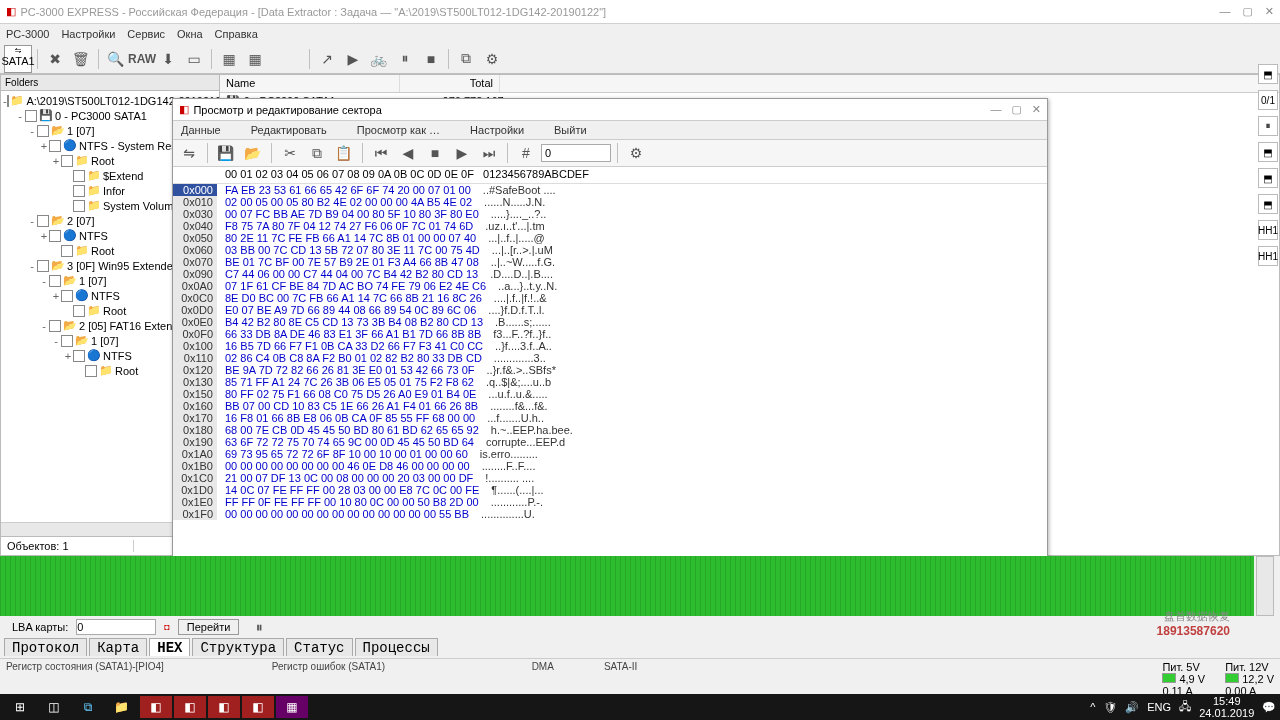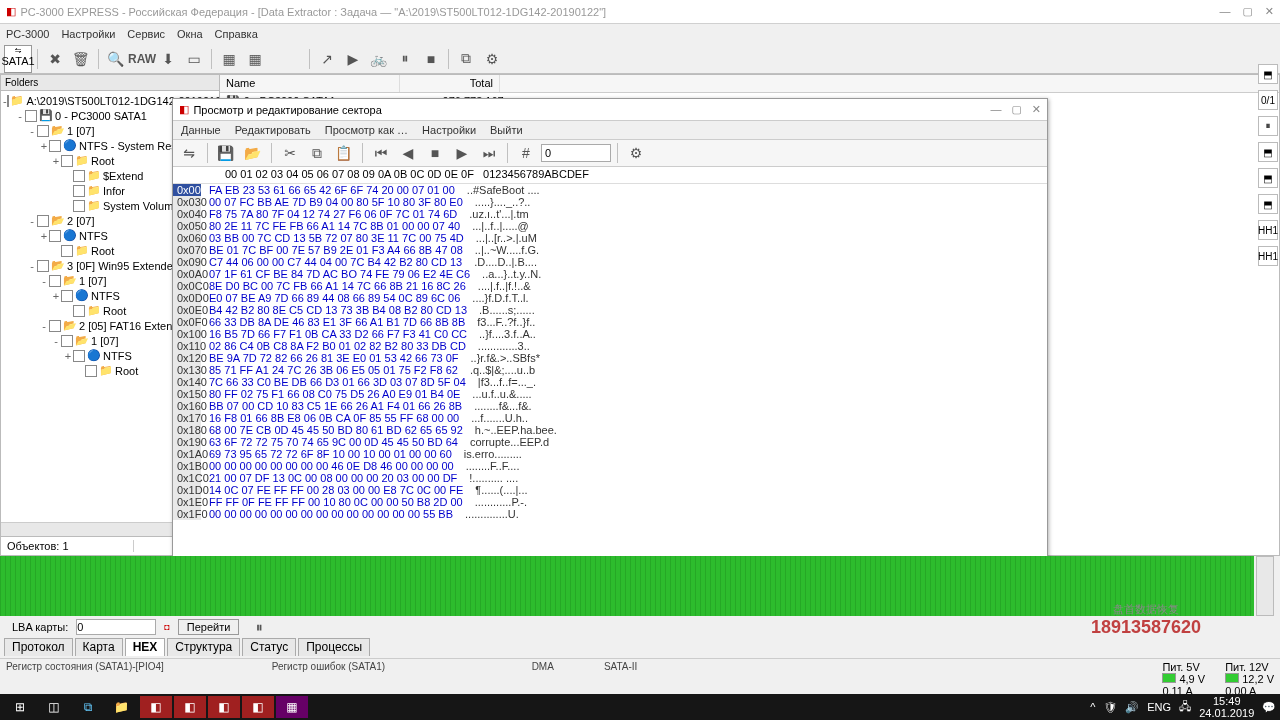--- a/index.html
+++ b/index.html
@@ -26,45 +26,45 @@
 .list-header { height:18px; display:flex; border-bottom:1px solid #ccc; background:#f6f6f6; font-size:10px; }
 .lh-col { padding:2px 6px; border-right:1px solid #ddd; }
 .list-row { display:flex; padding:2px 6px; }
 .right-rail { position:absolute; right:0; top:60px; width:22px; height:400px; display:flex; flex-direction:column; gap:6px; padding-top:4px; }
 .rr-btn { width:20px; height:20px; border:1px solid #bbb; background:#fff; display:flex; align-items:center; justify-content:center; font-size:10px; }
 
 .hex-window { position:absolute; left:172px; top:98px; width:876px; height:484px; background:#f0f0f0; border:1px solid #999; box-shadow:1px 1px 4px rgba(0,0,0,0.3); display:flex; flex-direction:column; }
 .hex-title { height:22px; background:#fff; display:flex; align-items:center; padding:0 6px; border-bottom:1px solid #ccc; }
 .hex-title .hx-icon { color:#c00; margin-right:4px; }
 .hex-title-btns { margin-left:auto; display:flex; gap:10px; color:#888; }
-.hex-menu { height:18px; display:flex; align-items:center; gap:14px; padding:0 8px; color:#333; }
+.hex-menu { height:18px; display:flex; align-items:center; gap:30px; padding:0 8px; color:#333; }
 .hex-toolbar { height:28px; border-top:1px solid #ccc; border-bottom:1px solid #ccc; display:flex; align-items:center; padding:0 4px; gap:3px; background:#f6f6f6; }
 .hex-input { width:70px; height:18px; border:1px solid #aaa; background:#fff; padding:0 3px; }
 .hex-cols { font-family:'Courier New',monospace; font-size:12px; background:#fff; padding:1px 6px; border-bottom:1px solid #ddd; white-space:pre; }
 .hex-cols .off-pad { display:inline-block; width:46px; background:#e8e8e8; }
 .hex-body { flex:1; background:#fff; overflow:hidden; font-family:'Courier New',monospace; font-size:12px; line-height:12px; }
 .hex-row { display:flex; white-space:pre; }
-.hex-off { width:28px; background:#e8e8e8; color:#333; padding:0 4px; text-align:right; }
+.hex-off { width:44px; background:#e8e8e8; color:#333; padding:0 4px; text-align:right; }
 .hex-off.sel { background:#3050a0; color:#fff; }
 .hex-bytes { color:#0000cc; padding:0 8px; }
 .hex-asc { color:#333; padding:0 4px; }
 .hex-status { height:18px; display:flex; border-top:1px solid #bbb; background:#ece9d8; font-size:10px; }
 .hs-cell { padding:2px 10px; border-right:1px solid #bbb; }
 .hs-green { background:#2dbc2d; color:#000; }
 
 .lba-map-area { position:absolute; top:556px; left:0; right:26px; }
 .map-green { height:60px; background:#2dbc2d; background-image:repeating-linear-gradient(90deg,#26a826 0,#26a826 1px,#2dbc2d 1px,#2dbc2d 5px),repeating-linear-gradient(0deg,#26a826 0,#26a826 1px,#2dbc2d 1px,#2dbc2d 5px); position:relative; }
 .map-scrollbar { position:absolute; right:-20px; top:0; bottom:0; width:18px; background:#e8e8e8; border:1px solid #bbb; }
 .lba-bar { height:22px; background:#f0f0f0; display:flex; align-items:center; padding:3px 12px; gap:8px; }
 .lba-input { width:80px; height:16px; border:1px solid #aaa; background:#fff; }
 .btn-small { padding:1px 8px; border:1px solid #999; background:#f0f0f0; }
-.watermark { position:absolute; right:53px; bottom:0; text-align:center; font-size:12px; color:#888; font-family:SimSun,serif; }
-.watermark .ph { color:#c04040; font-size:18px; font-weight:bold; }
+.watermark { position:absolute; right:24px; bottom:0; text-align:right; font-size:12px; color:#888; font-family:SimSun,serif; }
+.watermark .ph { color:#c04040; font-size:12px; font-weight:bold; }
 .tabs-bar { position:absolute; top:638px; left:0; right:0; height:18px; display:flex; gap:2px; padding:0 4px; background:#f0f0f0; }
-.tab { padding:1px 7px; border:1px solid #aaa; border-bottom:none; background:#e8e8e8; font-size:12px; }
+.tab { padding:1px 7px; border:1px solid #aaa; border-bottom:none; background:#e8e8e8; font-size:14px;font-family:Liberation Mono, monospace; }
 .tab.act { background:#fff; font-weight:bold; }
 .status-panels { position:absolute; top:658px; left:0; right:0; height:36px; display:flex; padding:2px 6px; gap:50px; background:#f0f0f0; border-top:1px solid #ccc; }
 .sp-group { display:flex; flex-direction:column;gap:37px; }
 .sp-title { font-size:10px; color:#444; margin-bottom:2px; }
 .sp-row { display:flex; gap:4px; }
 .sp-led { display:flex; flex-direction:column; align-items:center; font-size:8px; }
 .led { width:22px; height:10px; background:#e0e0e0; border:1px solid #999; }
 .led.on { background:#3c3; }
 .pwr-group { margin-left:auto; display:flex; gap:20px; font-size:9px; }
 .taskbar { position:absolute; bottom:0; left:0; right:0; height:26px; background:#161616; display:flex; align-items:center; padding:0 4px; gap:2px; }
@@ -300,36 +300,36 @@
     <div class="tb-btn">⏭</div>
     <div class="tb-sep"></div>
     <div class="tb-btn">#</div>
     <input class="hex-input" value="0" style="">
     <div class="tb-sep"></div>
     <div class="tb-btn">⚙</div>
   </div>
   <div class="hex-cols"><span class="off-pad"></span><span>00 01 02 03 04 05 06 07 08 09 0A 0B 0C 0D 0E 0F   0123456789ABCDEF</span></div>
   <div class="hex-body" id="hex-body">
       <div class="hex-row"><span class="hex-off sel">0x000</span><span class="hex-bytes">FA EB 23 53 61 66 65 42 6F 6F 74 20 00 07 01 00</span><span class="hex-asc">..#SafeBoot ....</span></div>
+      <div class="hex-row"><span class="hex-off">0x010</span><span class="hex-bytes">02 00 05 00 05 80 B2 4E 02 00 00 00 4A B5 4E 02</span><span class="hex-asc">......N.....J.N.</span></div>
       <div class="hex-row"><span class="hex-off">0x030</span><span class="hex-bytes">00 07 FC BB AE 7D B9 04 00 80 5F 10 80 3F 80 E0</span><span class="hex-asc">.....}...._..?..</span></div>
       <div class="hex-row"><span class="hex-off">0x040</span><span class="hex-bytes">F8 75 7A 80 7F 04 12 74 27 F6 06 0F 7C 01 74 6D</span><span class="hex-asc">.uz.ı..t'...|.tm</span></div>
       <div class="hex-row"><span class="hex-off">0x050</span><span class="hex-bytes">80 2E 11 7C FE FB 66 A1 14 7C 8B 01 00 00 07 40</span><span class="hex-asc">...|..f..|.....@</span></div>
       <div class="hex-row"><span class="hex-off">0x060</span><span class="hex-bytes">03 BB 00 7C CD 13 5B 72 07 80 3E 11 7C 00 75 4D</span><span class="hex-asc">...|..[r..&gt;.|.uM</span></div>
       <div class="hex-row"><span class="hex-off">0x070</span><span class="hex-bytes">BE 01 7C BF 00 7E 57 B9 2E 01 F3 A4 66 8B 47 08</span><span class="hex-asc">..|..~W.....f.G.</span></div>
       <div class="hex-row"><span class="hex-off">0x090</span><span class="hex-bytes">C7 44 06 00 00 C7 44 04 00 7C B4 42 B2 80 CD 13</span><span class="hex-asc">.D....D..|.B....</span></div>
       <div class="hex-row"><span class="hex-off">0x0A0</span><span class="hex-bytes">07 1F 61 CF BE 84 7D AC BO 74 FE 79 06 E2 4E C6</span><span class="hex-asc">..a...}..t.y..N.</span></div>
       <div class="hex-row"><span class="hex-off">0x0C0</span><span class="hex-bytes">8E D0 BC 00 7C FB 66 A1 14 7C 66 8B 21 16 8C 26</span><span class="hex-asc">....|.f..|f.!..&amp;</span></div>
       <div class="hex-row"><span class="hex-off">0x0D0</span><span class="hex-bytes">E0 07 BE A9 7D 66 89 44 08 66 89 54 0C 89 6C 06</span><span class="hex-asc">....}f.D.f.T..l.</span></div>
       <div class="hex-row"><span class="hex-off">0x0E0</span><span class="hex-bytes">B4 42 B2 80 8E C5 CD 13 73 3B B4 08 B2 80 CD 13</span><span class="hex-asc">.B......s;......</span></div>
       <div class="hex-row"><span class="hex-off">0x0F0</span><span class="hex-bytes">66 33 DB 8A DE 46 83 E1 3F 66 A1 B1 7D 66 8B 8B</span><span class="hex-asc">f3...F..?f..}f..</span></div>
       <div class="hex-row"><span class="hex-off">0x100</span><span class="hex-bytes">16 B5 7D 66 F7 F1 0B CA 33 D2 66 F7 F3 41 C0 CC</span><span class="hex-asc">..}f....3.f..A..</span></div>
       <div class="hex-row"><span class="hex-off">0x110</span><span class="hex-bytes">02 86 C4 0B C8 8A F2 B0 01 02 82 B2 80 33 DB CD</span><span class="hex-asc">.............3..</span></div>
       <div class="hex-row"><span class="hex-off">0x120</span><span class="hex-bytes">BE 9A 7D 72 82 66 26 81 3E E0 01 53 42 66 73 0F</span><span class="hex-asc">..}r.f&amp;.&gt;..SBfs*</span></div>
       <div class="hex-row"><span class="hex-off">0x130</span><span class="hex-bytes">85 71 FF A1 24 7C 26 3B 06 E5 05 01 75 F2 F8 62</span><span class="hex-asc">.q..$|&amp;;....u..b</span></div>
-      <div class="hex-row"><span class="hex-off">0x140</span><span class="hex-bytes">7C 66 33 C0 BE DB 66 D3 01 66 3D 03 07 8D 5F 04</span><span class="hex-asc">|f3...f..f=..._.</span></div>
       <div class="hex-row"><span class="hex-off">0x150</span><span class="hex-bytes">80 FF 02 75 F1 66 08 C0 75 D5 26 A0 E9 01 B4 0E</span><span class="hex-asc">...u.f..u.&amp;.....</span></div>
       <div class="hex-row"><span class="hex-off">0x160</span><span class="hex-bytes">BB 07 00 CD 10 83 C5 1E 66 26 A1 F4 01 66 26 8B</span><span class="hex-asc">........f&amp;...f&amp;.</span></div>
       <div class="hex-row"><span class="hex-off">0x170</span><span class="hex-bytes">16 F8 01 66 8B E8 06 0B CA 0F 85 55 FF 68 00 00</span><span class="hex-asc">...f.......U.h..</span></div>
       <div class="hex-row"><span class="hex-off">0x180</span><span class="hex-bytes">68 00 7E CB 0D 45 45 50 BD 80 61 BD 62 65 65 92</span><span class="hex-asc">h.~..EEP.ha.bee.</span></div>
       <div class="hex-row"><span class="hex-off">0x190</span><span class="hex-bytes">63 6F 72 72 75 70 74 65 9C 00 0D 45 45 50 BD 64</span><span class="hex-asc">corrupte...EEP.d</span></div>
       <div class="hex-row"><span class="hex-off">0x1A0</span><span class="hex-bytes">69 73 95 65 72 72 6F 8F 10 00 10 00 01 00 00 60</span><span class="hex-asc">is.erro.........</span></div>
       <div class="hex-row"><span class="hex-off">0x1B0</span><span class="hex-bytes">00 00 00 00 00 00 00 00 46 0E D8 46 00 00 00 00</span><span class="hex-asc">........F..F....</span></div>
       <div class="hex-row"><span class="hex-off">0x1C0</span><span class="hex-bytes">21 00 07 DF 13 0C 00 08 00 00 00 20 03 00 00 DF</span><span class="hex-asc">!.......... ....</span></div>
       <div class="hex-row"><span class="hex-off">0x1D0</span><span class="hex-bytes">14 0C 07 FE FF FF 00 28 03 00 00 E8 7C 0C 00 FE</span><span class="hex-asc">¶......(....|...</span></div>
       <div class="hex-row"><span class="hex-off">0x1E0</span><span class="hex-bytes">FF FF 0F FE FF FF 00 10 80 0C 00 00 50 B8 2D 00</span><span class="hex-asc">............P.-.</span></div>

